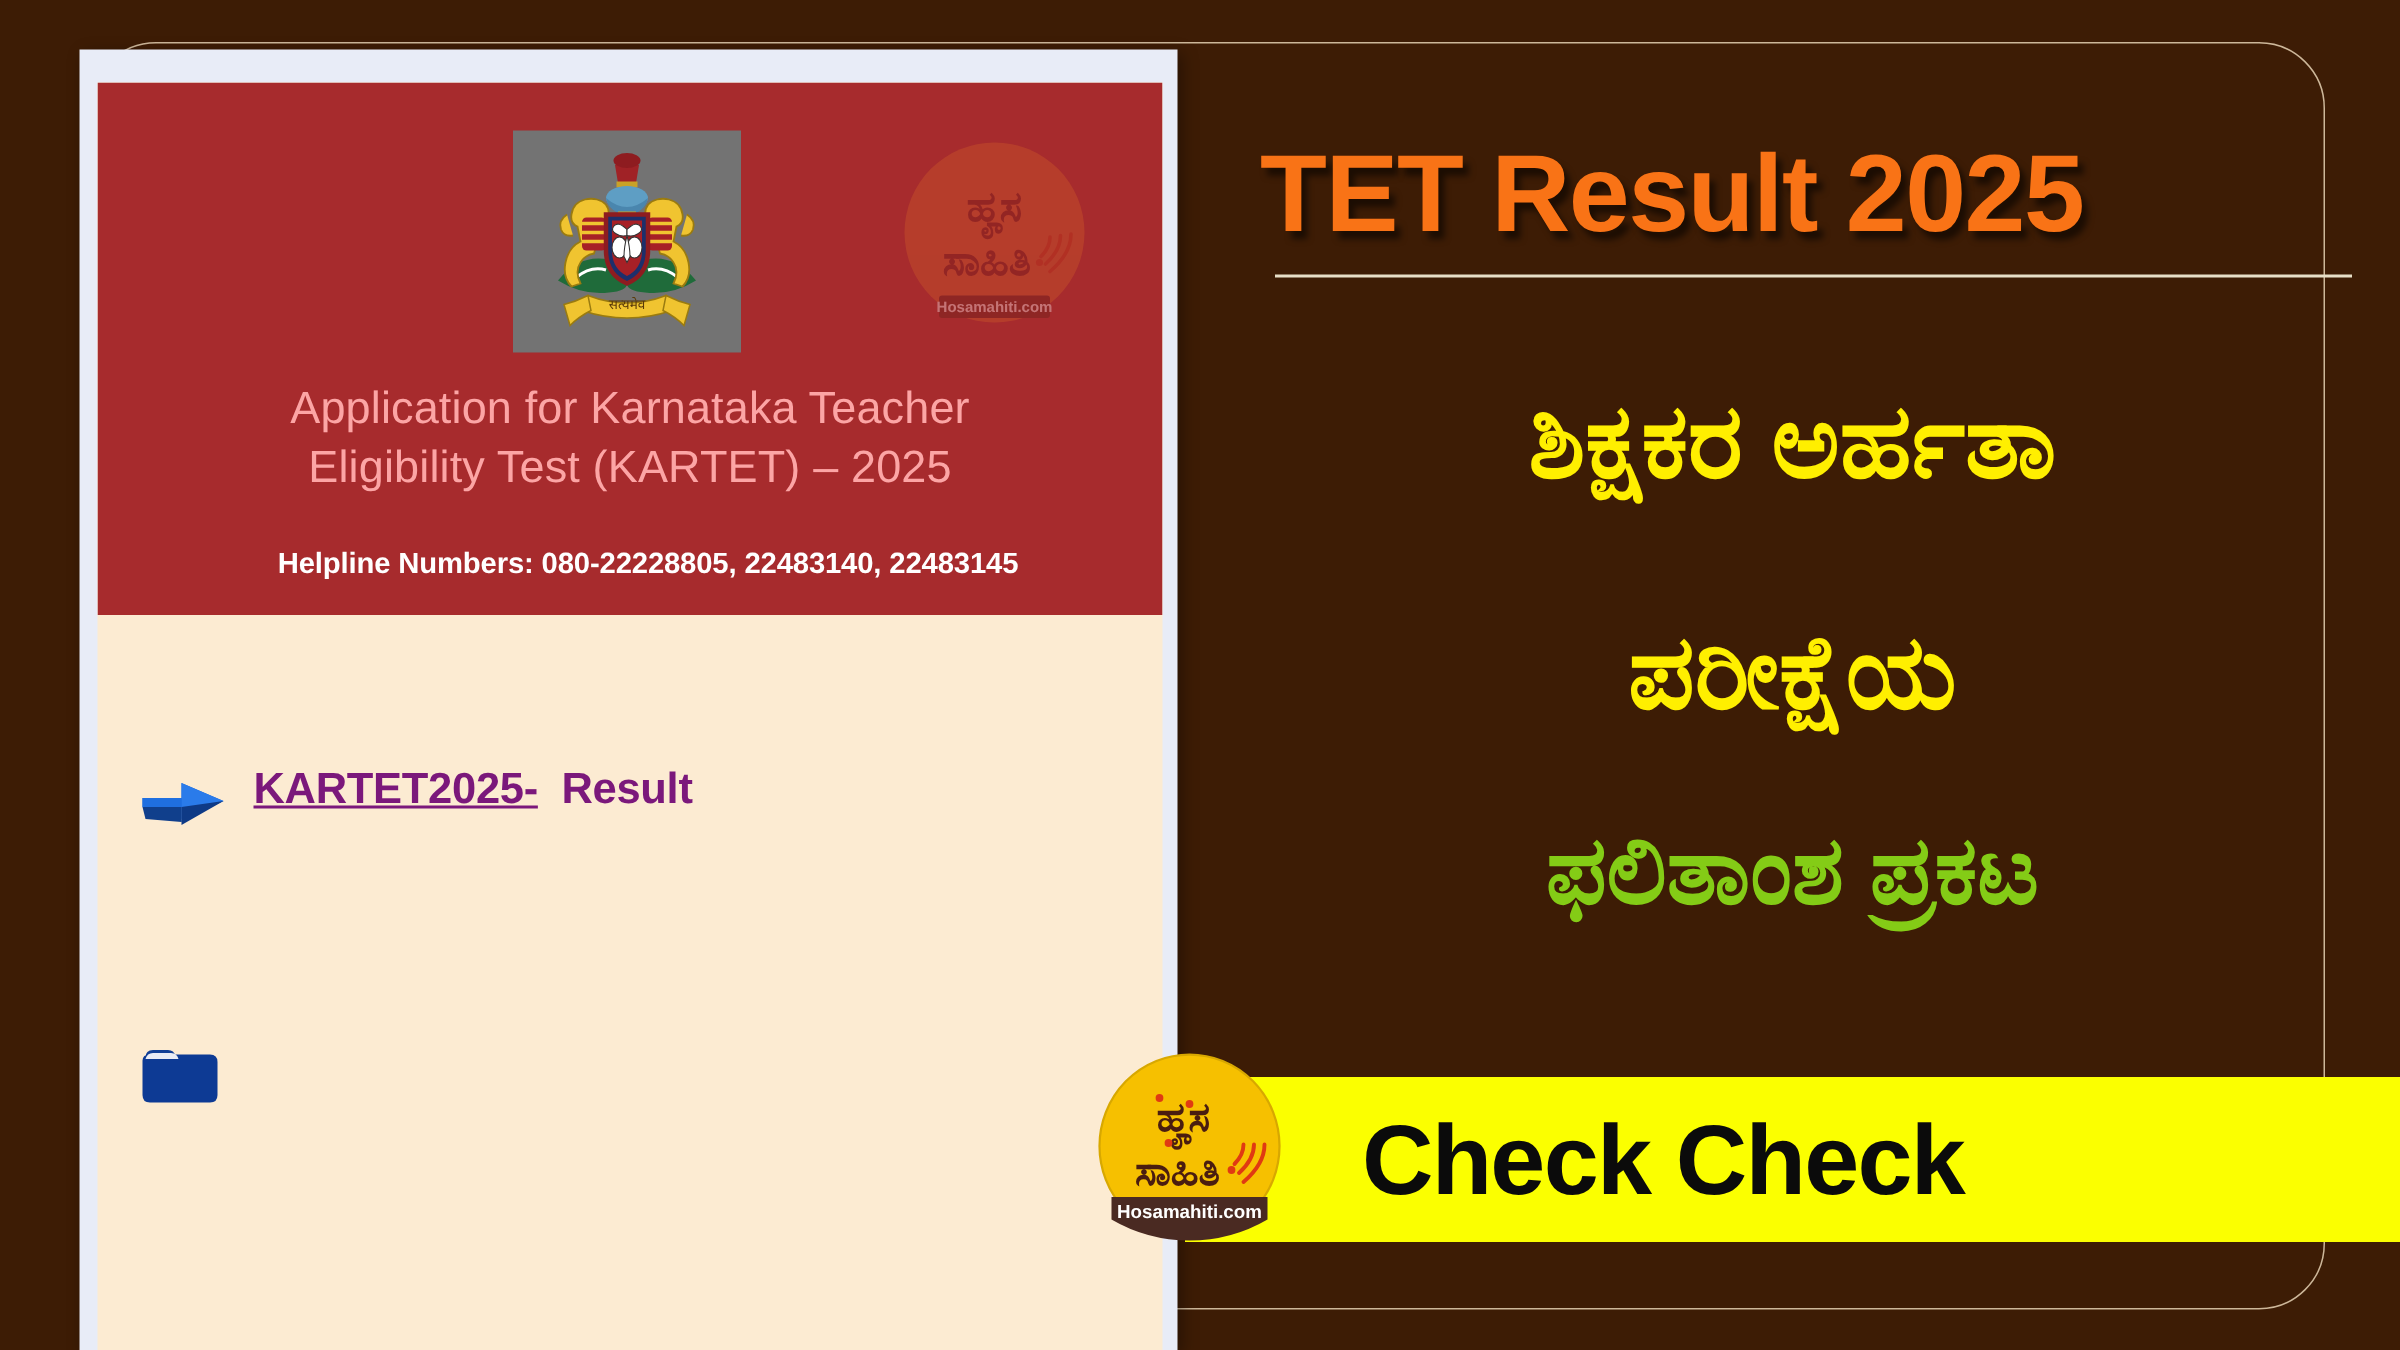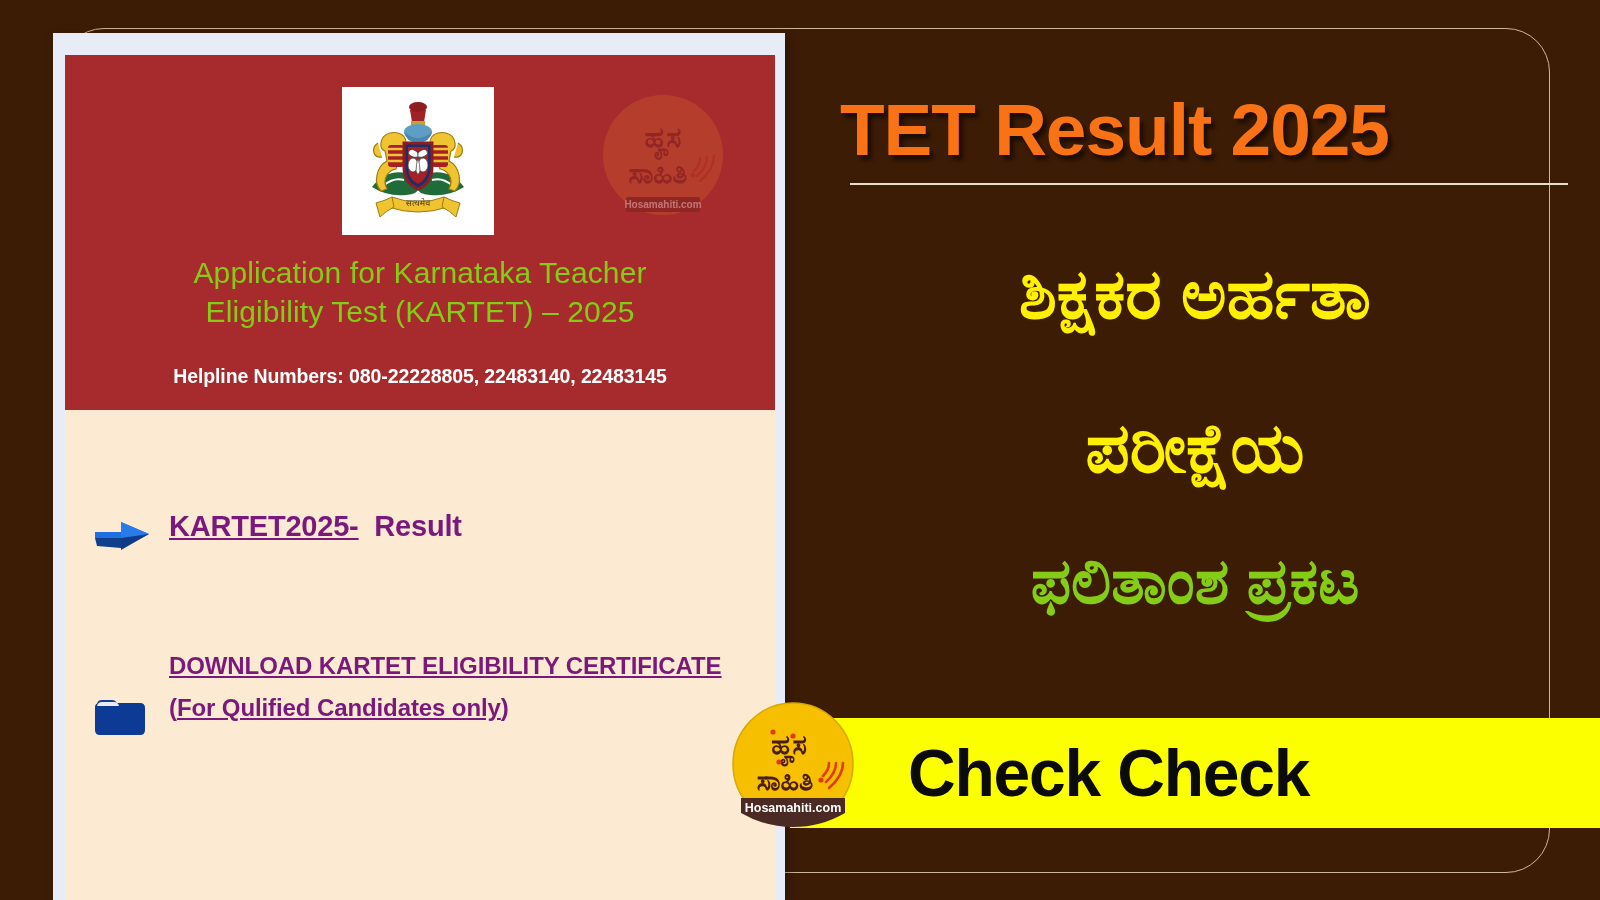--- a/index.html
+++ b/index.html
@@ -56,21 +56,21 @@
     height: 355px;
     background: #a72b2d;
     overflow: hidden;
   }
   .emblem-box {
     position: absolute;
     left: 277px;
     top: 32px;
     width: 152px;
     height: 148px;
-    background: #ffffff;
+    background: #737373;
     display: flex;
     align-items: center;
     justify-content: center;
   }
   .emblem-box svg { display:block; }
 
   .header-watermark {
     position: absolute;
     left: 533px;
     top: 38px;
@@ -78,29 +78,29 @@
     height: 132px;
     opacity: 0.34;
   }
 
   .app-title {
     position: absolute;
     left: 0;
     top: 198px;
     width: 710px;
     text-align: center;
-    color: #84cc16;
+    color: #fca5a5;
     font-size: 30px;
     line-height: 39px;
     font-weight: 400;
     letter-spacing: 0.1px;
   }
   .helpline {
     position: absolute;
-    left: 0;
+    left: 12px;
     top: 310px;
     width: 710px;
     text-align: center;
     color: #ffffff;
     font-size: 19.5px;
     font-weight: bold;
     letter-spacing: -0.1px;
   }
 
   
@@ -313,23 +313,20 @@
         </div>
       </div>
 
       <div class="link-row row-2">
         <div class="icon-slot">
           <svg width="54" height="46" viewBox="0 0 54 46" aria-hidden="true">
             <path d="M4 12 q0 -5 5 -5 h10 q4 0 5 4 l1 3 h-21 z" fill="#113f96"></path>
             <path d="M2 14 q0 -4 5 -4 h40 q5 0 5 5 v22 q0 5 -5 5 h-40 q-5 0 -5 -5 z" fill="#0d3a94"></path>
             <path d="M9 9 h12 q4 0 5 4 h-22 q1 -4 5 -4 z" fill="#e9ecf5"></path>
           </svg>
-        </div>
-        <div class="link-text-2">
-          <span class="ul">DOWNLOAD KARTET ELIGIBILITY CERTIFICATE </span><span class="plain">(</span><span class="ul">For Qulified Candidates only</span><span class="plain">)</span>
         </div>
       </div>
 
     </div>
   </div>
 
   <div class="right-panel">
 
     <div class="main-title">TET Result 2025</div>
     <div class="title-rule"></div>

